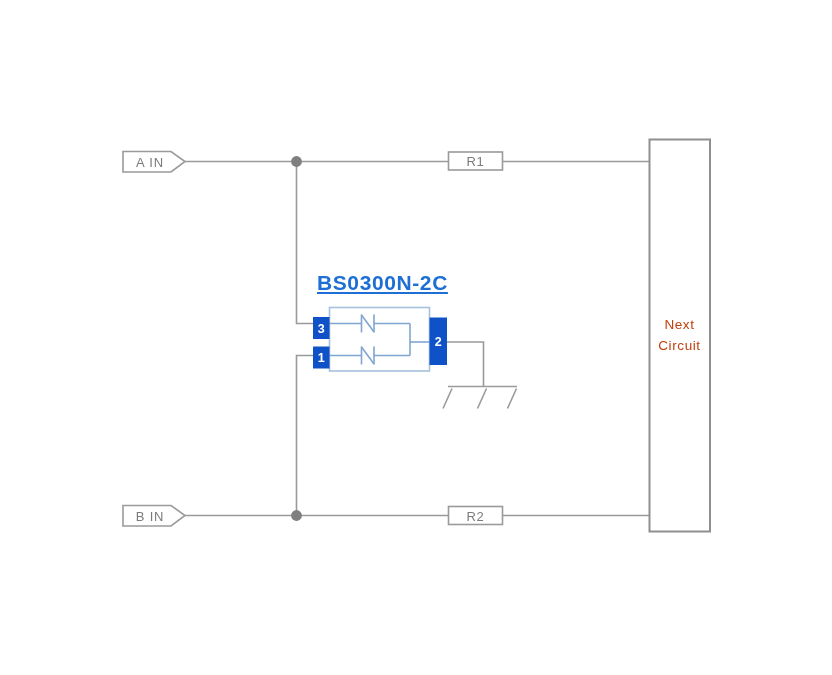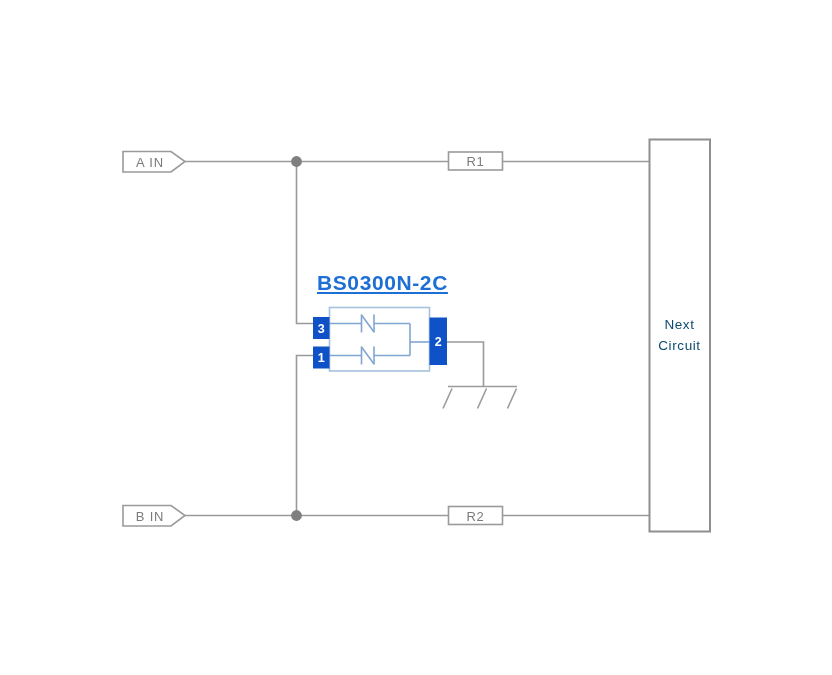--- a/index.html
+++ b/index.html
@@ -33,21 +33,21 @@
   }
   .component-title {
     position:absolute; left:317px; top:271px;
     color:#1d6fd6; font-size:21px; font-weight:600; letter-spacing:0.6px;
     white-space:nowrap;
     text-decoration:underline;
   }
   .next-circuit-label {
     position:absolute; left:649px; top:139px; width:61px; height:393px;
     display:flex; align-items:center; justify-content:center;
-    text-align:center; color:#0c4a6e; font-size:13.5px;
+    text-align:center; color:#c2410c; font-size:13.5px;
     line-height:1.5; letter-spacing:0.6px;
   }
 </style>
 </head>
 <body>
 
 <div class="canvas">
   <svg width="832" height="675" viewBox="0 0 832 675">
 
     <path class="wire" d="M185,161.5 H649"></path>

